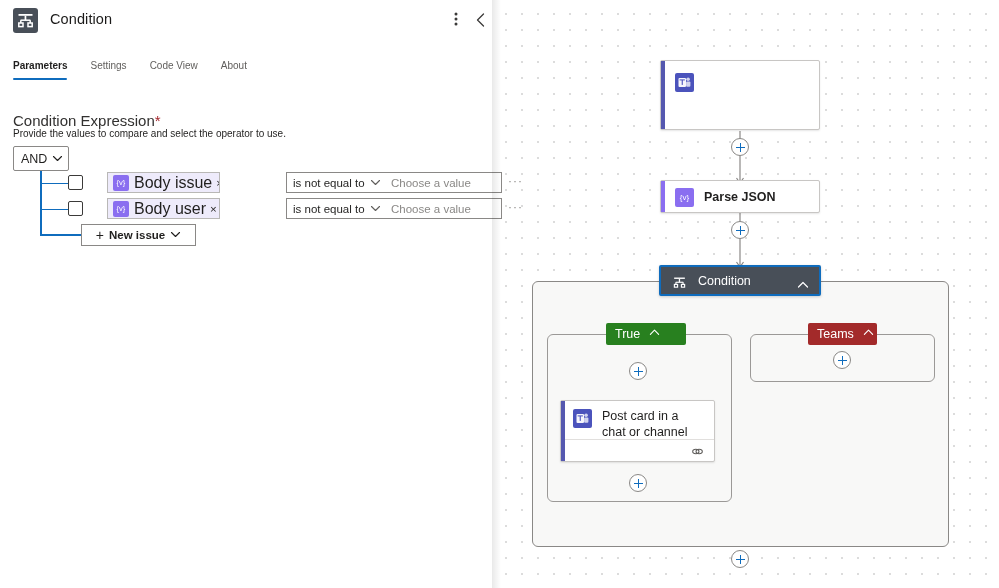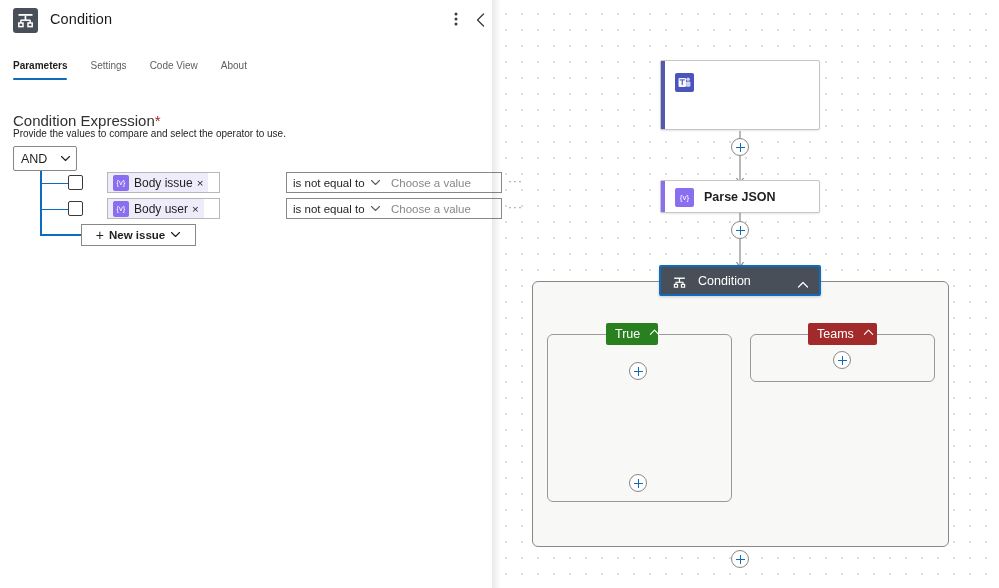--- a/index.html
+++ b/index.html
@@ -87,21 +87,21 @@
   }
   #lbl-expr .req { color: #a4262c; }
   #lbl-help {
     position: absolute; left: 13px; top: 128px;
     font-size: 10px; color: #201f1e;
   }
 
   
   #and-box {
     position: absolute; left: 13px; top: 146px;
-    width: 64px; height: 25px;
+    width: 56px; height: 25px;
     border: 1px solid #8a8886;
     border-radius: 2px;
     background: #fff;
     display: flex; align-items: center;
     padding: 0 5px 0 7px;
     cursor: pointer;
   }
   #and-box .txt { font-size: 12.5px; color: #201f1e; }
   #and-box .cv { margin-left: auto; }
 
@@ -135,21 +135,21 @@
   }
   .chip-ico {
     width: 16px; height: 16px; flex: none;
     background: #8a6ef0;
     border-radius: 2px;
     margin: 0 5px;
     color: #fff; font-size: 7.5px;
     display: flex; align-items: center; justify-content: center;
     font-family: "Liberation Sans", sans-serif;
   }
-  .chip-txt { font-size: 12px; color: #201f1e; white-space: nowrap; }
+  .chip-txt { font-size: 16px; color: #201f1e; white-space: nowrap; }
   .chip-x { font-size: 11.5px; color: #201f1e; margin-left: 4px; cursor: pointer; }
   .opsel {
     position: absolute; left: 218px; top: -3px;
     width: 100px; height: 21px;
     border: 1px solid #8a8886;
     background: #fff;
     display: flex; align-items: center;
     padding: 0 4px 0 6px;
     cursor: pointer;
   }
@@ -478,21 +478,21 @@
         </svg>
       </div>
       <div class="ctxt">Condition</div>
       <div class="cchev">
         <svg width="12" height="12" viewBox="0 0 12 12">
           <path d="M1.5 8 L6 3.5 L10.5 8" stroke="#ffffff" stroke-width="1.2" fill="none" stroke-linecap="round" stroke-linejoin="round"></path>
         </svg>
       </div>
     </div>
 
-    <div class="branch-label branch-true" style="left:114px; top:323px; width:52px;">
+    <div class="branch-label branch-true" style="left:114px; top:323px; width:80px;">
       <span>True</span>
       <span>
         <svg width="11" height="11" viewBox="0 0 12 12">
           <path d="M1.5 8 L6 3.5 L10.5 8" stroke="#ffffff" stroke-width="1.2" fill="none" stroke-linecap="round" stroke-linejoin="round"></path>
         </svg>
       </span>
     </div>
 
     <div class="branch-label branch-false" style="left:316px; top:323px; width:69px;">
       <span>Teams</span>
@@ -500,18 +500,39 @@
         <svg width="11" height="11" viewBox="0 0 12 12">
           <path d="M1.5 8 L6 3.5 L10.5 8" stroke="#ffffff" stroke-width="1.2" fill="none" stroke-linecap="round" stroke-linejoin="round"></path>
         </svg>
       </span>
     </div>
 
     <div class="plusbtn" style="left:341px; top:351px;"></div>
 
     <div class="plusbtn" style="left:137px; top:362px;"></div>
 
+    <div class="node" style="left:68px; top:400px; width:155px; height:62px;">
+      <div class="accent" style="background:#5558af;"></div>
+      <div class="nico" style="background:#4b53bc; left:12px; top:8px;">
+        <svg width="13" height="13" viewBox="0 0 13 13">
+          <rect x="0.5" y="2" width="7.5" height="9" rx="1" fill="#ffffff" opacity="0.95"></rect>
+          <rect x="1.6" y="3.4" width="5.3" height="1" fill="#4b53bc"></rect>
+          <rect x="3.7" y="3.9" width="1.1" height="5" fill="#4b53bc"></rect>
+          <circle cx="10.1" cy="3.3" r="1.8" fill="#ffffff" opacity="0.75"></circle>
+          <rect x="8.1" y="5.4" width="4.3" height="5.4" rx="1" fill="#ffffff" opacity="0.75"></rect>
+        </svg>
+      </div>
+      <div class="ntxt" style="left:41px; top:7px;">Post card in a chat or channel</div>
+      <div class="nfoot">
+        <span class="linkico">
+          <svg width="13" height="13" viewBox="0 0 14 14">
+            <ellipse cx="5.2" cy="7" rx="3.4" ry="2.4" fill="none" stroke="#605e5c" stroke-width="1.1"></ellipse>
+            <ellipse cx="8.8" cy="7" rx="3.4" ry="2.4" fill="none" stroke="#605e5c" stroke-width="1.1"></ellipse>
+          </svg>
+        </span>
+      </div>
+    </div>
 
     <div class="plusbtn" style="left:137px; top:474px;"></div>
 
     <div class="plusbtn" style="left:239px; top:550px;"></div>
   </div>
 </div>
 
 </body></html>

